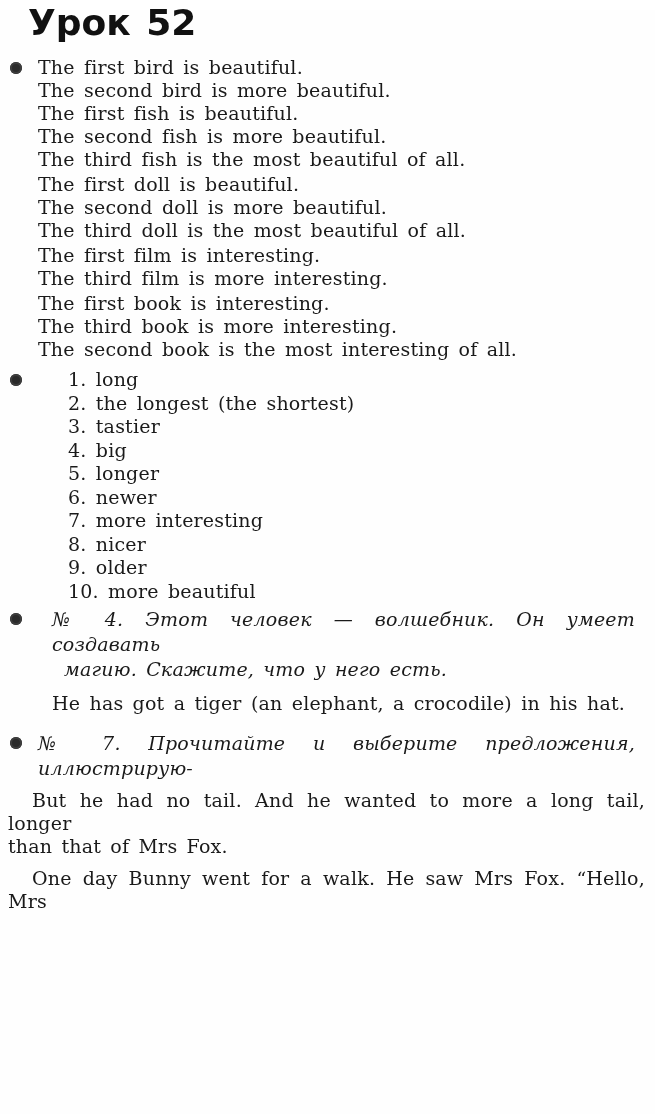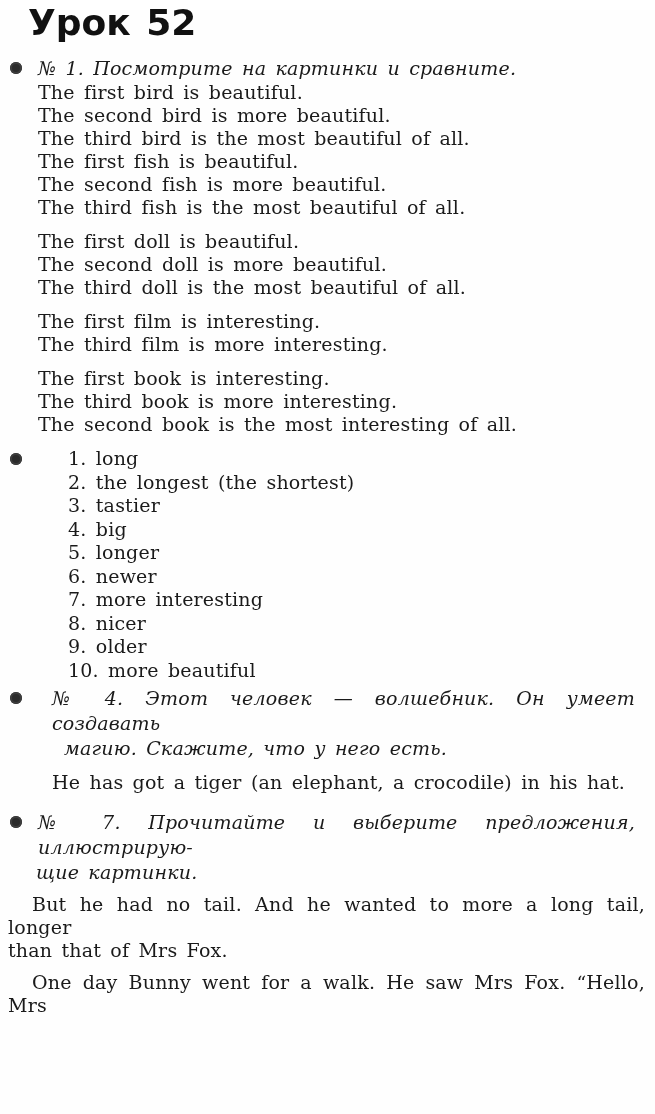--- a/index.html
+++ b/index.html
@@ -47,21 +47,21 @@
   }
   .hline { margin-left: 38px; margin-right: 20px; line-height: 25px; }
   .hline.justify { text-align: justify; text-align-last: justify; }
   .hline2-t4 { margin-left: 50px; }
   .hline2-t7 { margin-left: 36px; }
 
   .sent-group { margin-left: 38px; }
   .line { line-height: 23px; white-space: nowrap; }
 
   .mt16 { margin-top: 16px; }
-  .mt14 { margin-top: 11px; }
+  .mt14 { margin-top: 2px; }
   .mt15 { margin-top: 4px; padding-left: 14px; }
   .mt10 { margin-top: 10px; }
   .mt9  { margin-top: 9px; }
   .mt8  { margin-top: 8px; }
   .mt20 { margin-top: 20px; }
 
   .numbered-list { margin-left: 68px; margin-top: 7px; }
   .numbered-list .list-item { line-height: 23.5px; }
 
   .answer-lines { margin-left: 38px; }
@@ -76,27 +76,23 @@
 </style>
 </head>
 <body>
 
 <div class="page">
 
   <h1 class="lesson-title">Урок 52</h1>
 
   <section class="task mt20">
     <span class="bullet"></span>
-    <div class="task-header">
-      <div class="hline">№ 1. Посмотрите на картинки и сравните.</div>
-    </div>
     <div class="sent-group">
       <div class="line">The first bird is beautiful.</div>
       <div class="line">The second bird is more beautiful.</div>
-      <div class="line">The third bird is the most beautiful of all.</div>
       <div class="line">The first fish is beautiful.</div>
       <div class="line">The second fish is more beautiful.</div>
       <div class="line">The third fish is the most beautiful of all.</div>
     </div>
     <div class="sent-group mt14">
       <div class="line">The first doll is beautiful.</div>
       <div class="line">The second doll is more beautiful.</div>
       <div class="line">The third doll is the most beautiful of all.</div>
     </div>
     <div class="sent-group mt14">
@@ -134,21 +130,20 @@
     </div>
     <div class="answer-lines mt10">
       <div class="line">He has got a tiger (an elephant, a crocodile) in his hat.</div>
     </div>
   </section>
 
   <section class="task mt16">
     <span class="bullet"></span>
     <div class="task-header">
       <div class="hline justify">№ 7. Прочитайте и выберите предложения, иллюстрирую-</div>
-      <div class="hline hline2-t7">щие картинки.</div>
     </div>
     <div class="para mt8">
       <div class="pline first">But he had no tail. And he wanted to more a long tail, longer</div>
       <div class="pline">than that of Mrs Fox.</div>
     </div>
     <div class="para mt9">
       <div class="pline first">One day Bunny went for a walk. He saw Mrs Fox. “Hello, Mrs</div>
 
     </div>
 

